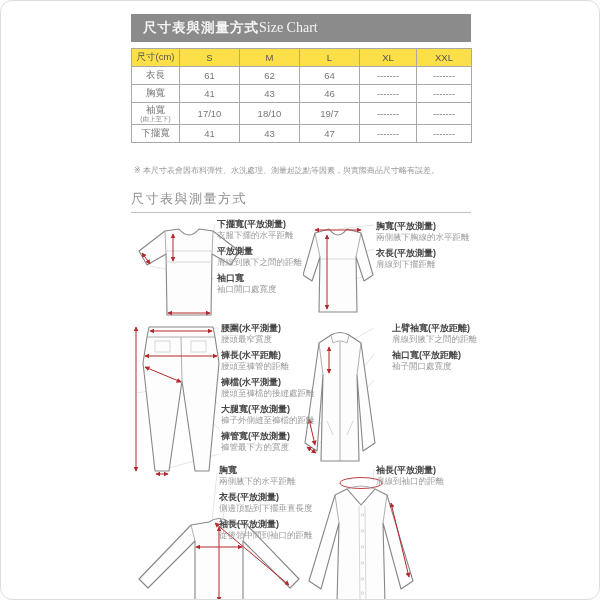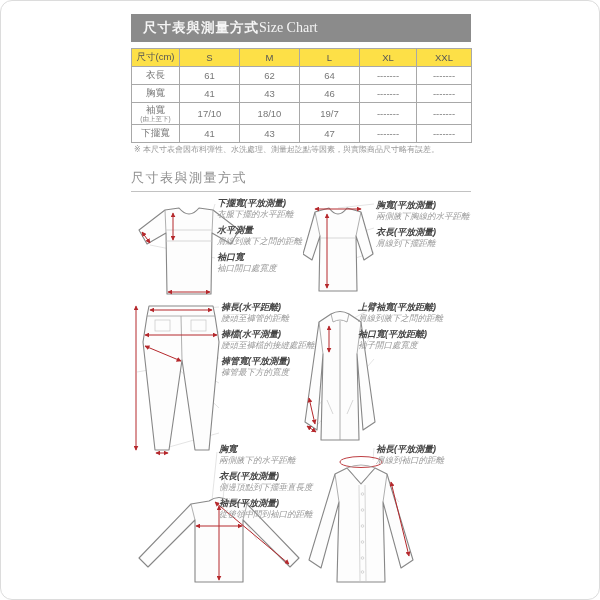--- a/index.html
+++ b/index.html
@@ -14,32 +14,32 @@
   .t-en { font-family:"Liberation Serif","DejaVu Serif",serif; font-size:14px; }
 
   
   table.size { width:340px; margin:6px 0 0 130px; border-collapse:collapse; table-layout:fixed; }
   table.size th, table.size td { border:1px solid #a8a8a8; text-align:center; vertical-align:middle;
               font-size:9.5px; color:#777; height:15px; padding:1px 0; font-weight:normal; }
   table.size th { background:#fde047; color:#555; }
   td.dash { font-size:8px; color:#888; }
   .sub { display:block; font-size:6.5px; color:#888; line-height:1; margin-top:-1px; }
 
-  .note { margin:1px 0 0 133px; font-size:8px; color:#999; }
+  .note { margin:22px 0 0 133px; font-size:8px; color:#999; }
 
   .sec { margin:14px 0 0 130px; width:340px; }
   .sec h2 { margin:0; font-size:13px; color:#8f8f8f; font-weight:normal; letter-spacing:1.5px; }
   .sec .rule { border-top:1px solid #c2c2c2; margin-top:4px; height:0; }
 
   
   .diagrams { position:relative; width:340px; height:392px; margin:4px 0 0 130px; }
   .diag { position:absolute; }
   .diag svg { position:absolute; left:0; top:0; }
   .lbls { position:absolute; z-index:2; }
-  .lbl { margin-bottom:5px;font-style:italic; }
+  .lbl { margin-bottom:5px; }
   .lbl b { display:block; font-size:9px; color:#454545; font-weight:bold; line-height:11px; white-space:nowrap; }
   .lbl span { display:block; font-size:8.5px; color:#9a9a9a; line-height:11px; white-space:nowrap; }
 
   .g { fill:#fdfdfd; stroke:#878787; stroke-width:1.1; stroke-linejoin:round; }
   .s { stroke:#c6c6c6; stroke-width:0.7; fill:none; }
   .s2 { stroke:#9b9b9b; stroke-width:0.8; fill:none; }
   .ld { stroke:#d2d2d2; stroke-width:0.6; }
   .red { stroke:#b5282c; stroke-width:1; fill:none; }
   .redthin { stroke:#b5282c; stroke-width:0.9; fill:none; }
 </style>
@@ -133,21 +133,21 @@
         <line class="red" x1="42" y1="17" x2="42" y2="44" marker-start="url(#m1)" marker-end="url(#m1)"></line>
         <line class="red" x1="11" y1="36" x2="19" y2="47" marker-start="url(#m1)" marker-end="url(#m1)"></line>
         <line class="red" x1="37" y1="96" x2="79" y2="96" marker-start="url(#m1)" marker-end="url(#m1)"></line>
       </svg>
       <div class="lbls" style="left:86px;top:2px">
         <div class="lbl">
             <b>下擺寬(平放測量)</b>
             <span>衣服下擺的水平距離</span>
           </div>
         <div class="lbl">
-            <b>水平測量</b>
+            <b>平放測量</b>
             <span>肩線到腋下之間的距離</span>
           </div>
         <div class="lbl">
             <b>袖口寬</b>
             <span>袖口開口處寬度</span>
           </div>
       </div>
     </div>
 
     <div class="diag" style="left:172px;top:0;width:168px;height:112px">
@@ -198,26 +198,34 @@
         <rect class="s" x="24" y="18" width="15" height="11"></rect>
           <rect class="s" x="60" y="18" width="15" height="11"></rect>
         <line class="red" x1="19" y1="8" x2="81" y2="8" marker-start="url(#m3)" marker-end="url(#m3)"></line>
         <line class="red" x1="14" y1="33" x2="86" y2="33" marker-start="url(#m3)" marker-end="url(#m3)"></line>
         <line class="red" x1="5" y1="4" x2="5" y2="148" marker-start="url(#m3)" marker-end="url(#m3)"></line>
         <line class="red" x1="14" y1="44" x2="50" y2="59" marker-start="url(#m3)" marker-end="url(#m3)"></line>
         <line class="red" x1="25" y1="151" x2="37" y2="151" marker-start="url(#m3)" marker-end="url(#m3)"></line>
       </svg>
       <div class="lbls" style="left:90px;top:0">
         <div class="lbl">
+            <b>腰圍(水平測量)</b>
+            <span>腰頭最窄寬度</span>
+          </div>
+        <div class="lbl">
             <b>褲長(水平距離)</b>
             <span>腰頭至褲管的距離</span>
           </div>
         <div class="lbl">
             <b>褲檔(水平測量)</b>
             <span>腰頭至褲檔的接縫處距離</span>
+          </div>
+        <div class="lbl">
+            <b>大腿寬(平放測量)</b>
+            <span>褲子外側縫至褲檔的距離</span>
           </div>
         <div class="lbl">
             <b>褲管寬(平放測量)</b>
             <span>褲管最下方的寬度</span>
           </div>
       </div>
     </div>
 
     <div class="diag" style="left:172px;top:106px;width:168px;height:168px">
       <svg width="168" height="158" viewBox="0 0 168 158">
@@ -233,21 +241,21 @@
         <path class="s2" d="M28,12 L30,20 Q37,16 44,20 L46,12"></path>
         <line class="s2" x1="37" y1="19" x2="37" y2="138"></line>
         <line class="s2" x1="16" y1="20" x2="20" y2="52"></line>
           <line class="s2" x1="58" y1="20" x2="54" y2="52"></line>
         <line class="s" x1="24" y1="98" x2="30" y2="112"></line>
           <line class="s" x1="50" y1="98" x2="44" y2="112"></line>
         <line class="red" x1="26" y1="24" x2="26" y2="50" marker-start="url(#m4)" marker-end="url(#m4)"></line>
         <line class="red" x1="6" y1="96" x2="12" y2="122" marker-start="url(#m4)" marker-end="url(#m4)"></line>
         <line class="red" x1="4" y1="124" x2="13" y2="130" marker-start="url(#m4)" marker-end="url(#m4)"></line>
       </svg>
-      <div class="lbls" style="left:55px;top:0">
+      <div class="lbls" style="left:89px;top:0">
         <div class="lbl">
             <b>上臂袖寬(平放距離)</b>
             <span>肩線到腋下之間的距離</span>
           </div>
         <div class="lbl">
             <b>袖口寬(平放距離)</b>
             <span>袖子開口處寬度</span>
           </div>
       </div>
     </div>

